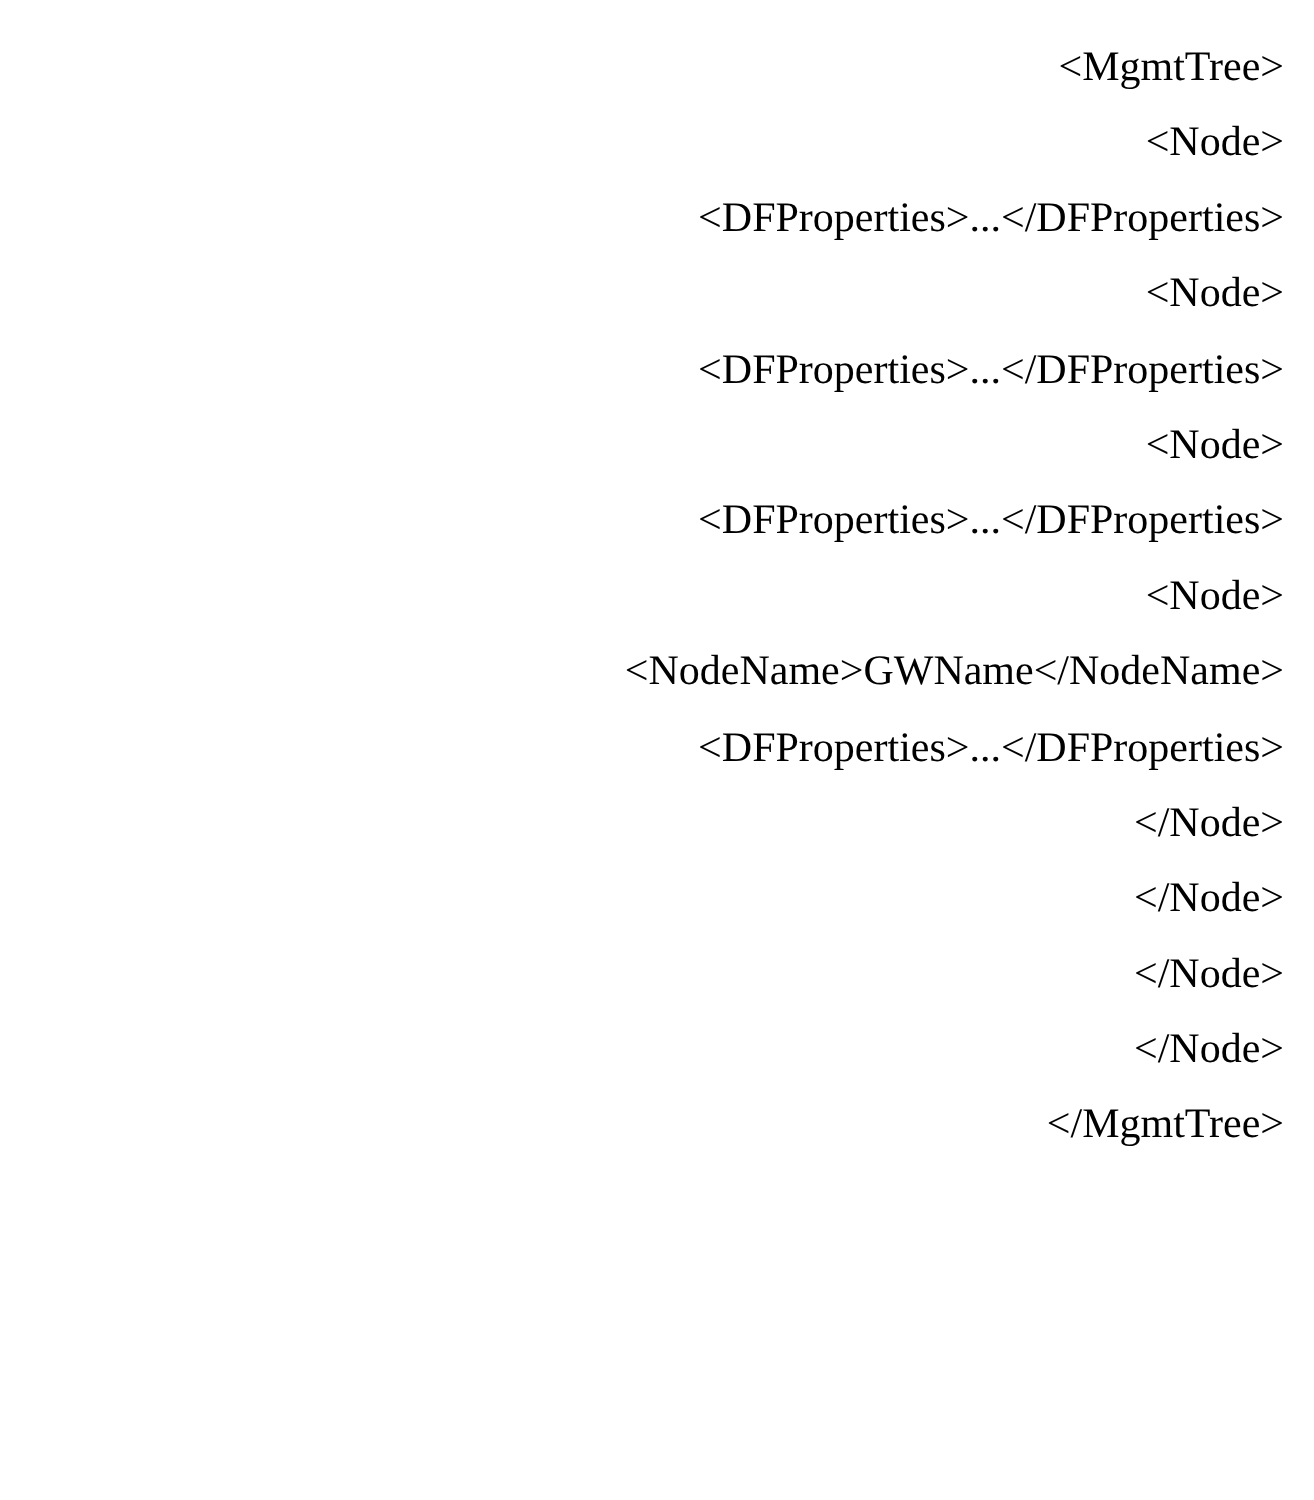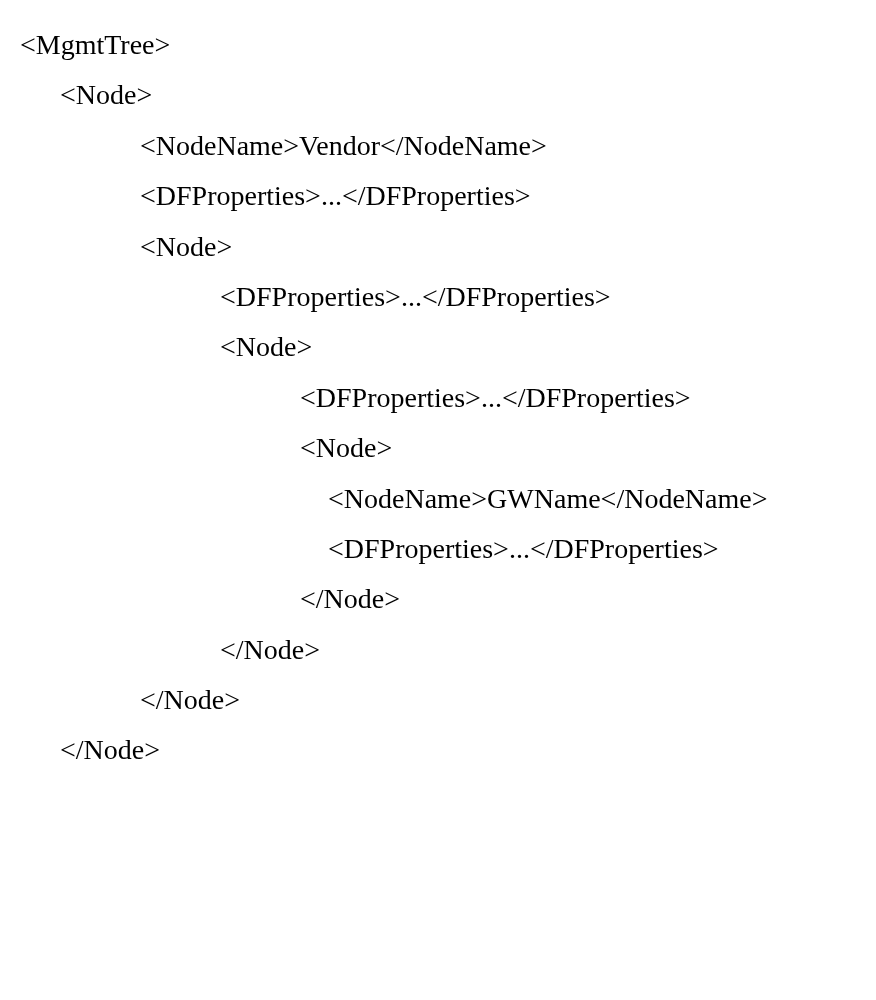--- a/index.html
+++ b/index.html
@@ -8,39 +8,40 @@
       font-family: "Times New Roman", Times, serif;
       font-size: 28px;
       line-height: 1.8;
       color: #000;
       background: #fff;
       width: 876px;
       box-sizing: border-box;
     }
     .xml-line {
       white-space: pre;
+      text-align: right;
     }
     .indent-0 { padding-left: 0px; }
     .indent-1 { padding-left: 40px; }
     .indent-2 { padding-left: 120px; }
     .indent-3 { padding-left: 200px; }
     .indent-4 { padding-left: 280px; }
   </style>
 </head>
 <body>
 
 <div id="xml-container">
     <div class="xml-line indent-0">&lt;MgmtTree&gt;</div>
     <div class="xml-line indent-1">&lt;Node&gt;</div>
-    <div class="xml-line indent-2">&lt;NodeName&gt;Vendor&lt;/NodeName&gt;</div>
     <div class="xml-line indent-2">&lt;DFProperties&gt;...&lt;/DFProperties&gt;</div>
     <div class="xml-line indent-2">&lt;Node&gt;</div>
     <div class="xml-line indent-3">&lt;DFProperties&gt;...&lt;/DFProperties&gt;</div>
     <div class="xml-line indent-3">&lt;Node&gt;</div>
     <div class="xml-line indent-4">&lt;DFProperties&gt;...&lt;/DFProperties&gt;</div>
     <div class="xml-line indent-4">&lt;Node&gt;</div>
     <div class="xml-line indent-4">    &lt;NodeName&gt;GWName&lt;/NodeName&gt;</div>
     <div class="xml-line indent-4">    &lt;DFProperties&gt;...&lt;/DFProperties&gt;</div>
     <div class="xml-line indent-4">&lt;/Node&gt;</div>
     <div class="xml-line indent-3">&lt;/Node&gt;</div>
     <div class="xml-line indent-2">&lt;/Node&gt;</div>
     <div class="xml-line indent-1">&lt;/Node&gt;</div>
+    <div class="xml-line indent-0">&lt;/MgmtTree&gt;</div>
   </div>
 
 </body></html>

